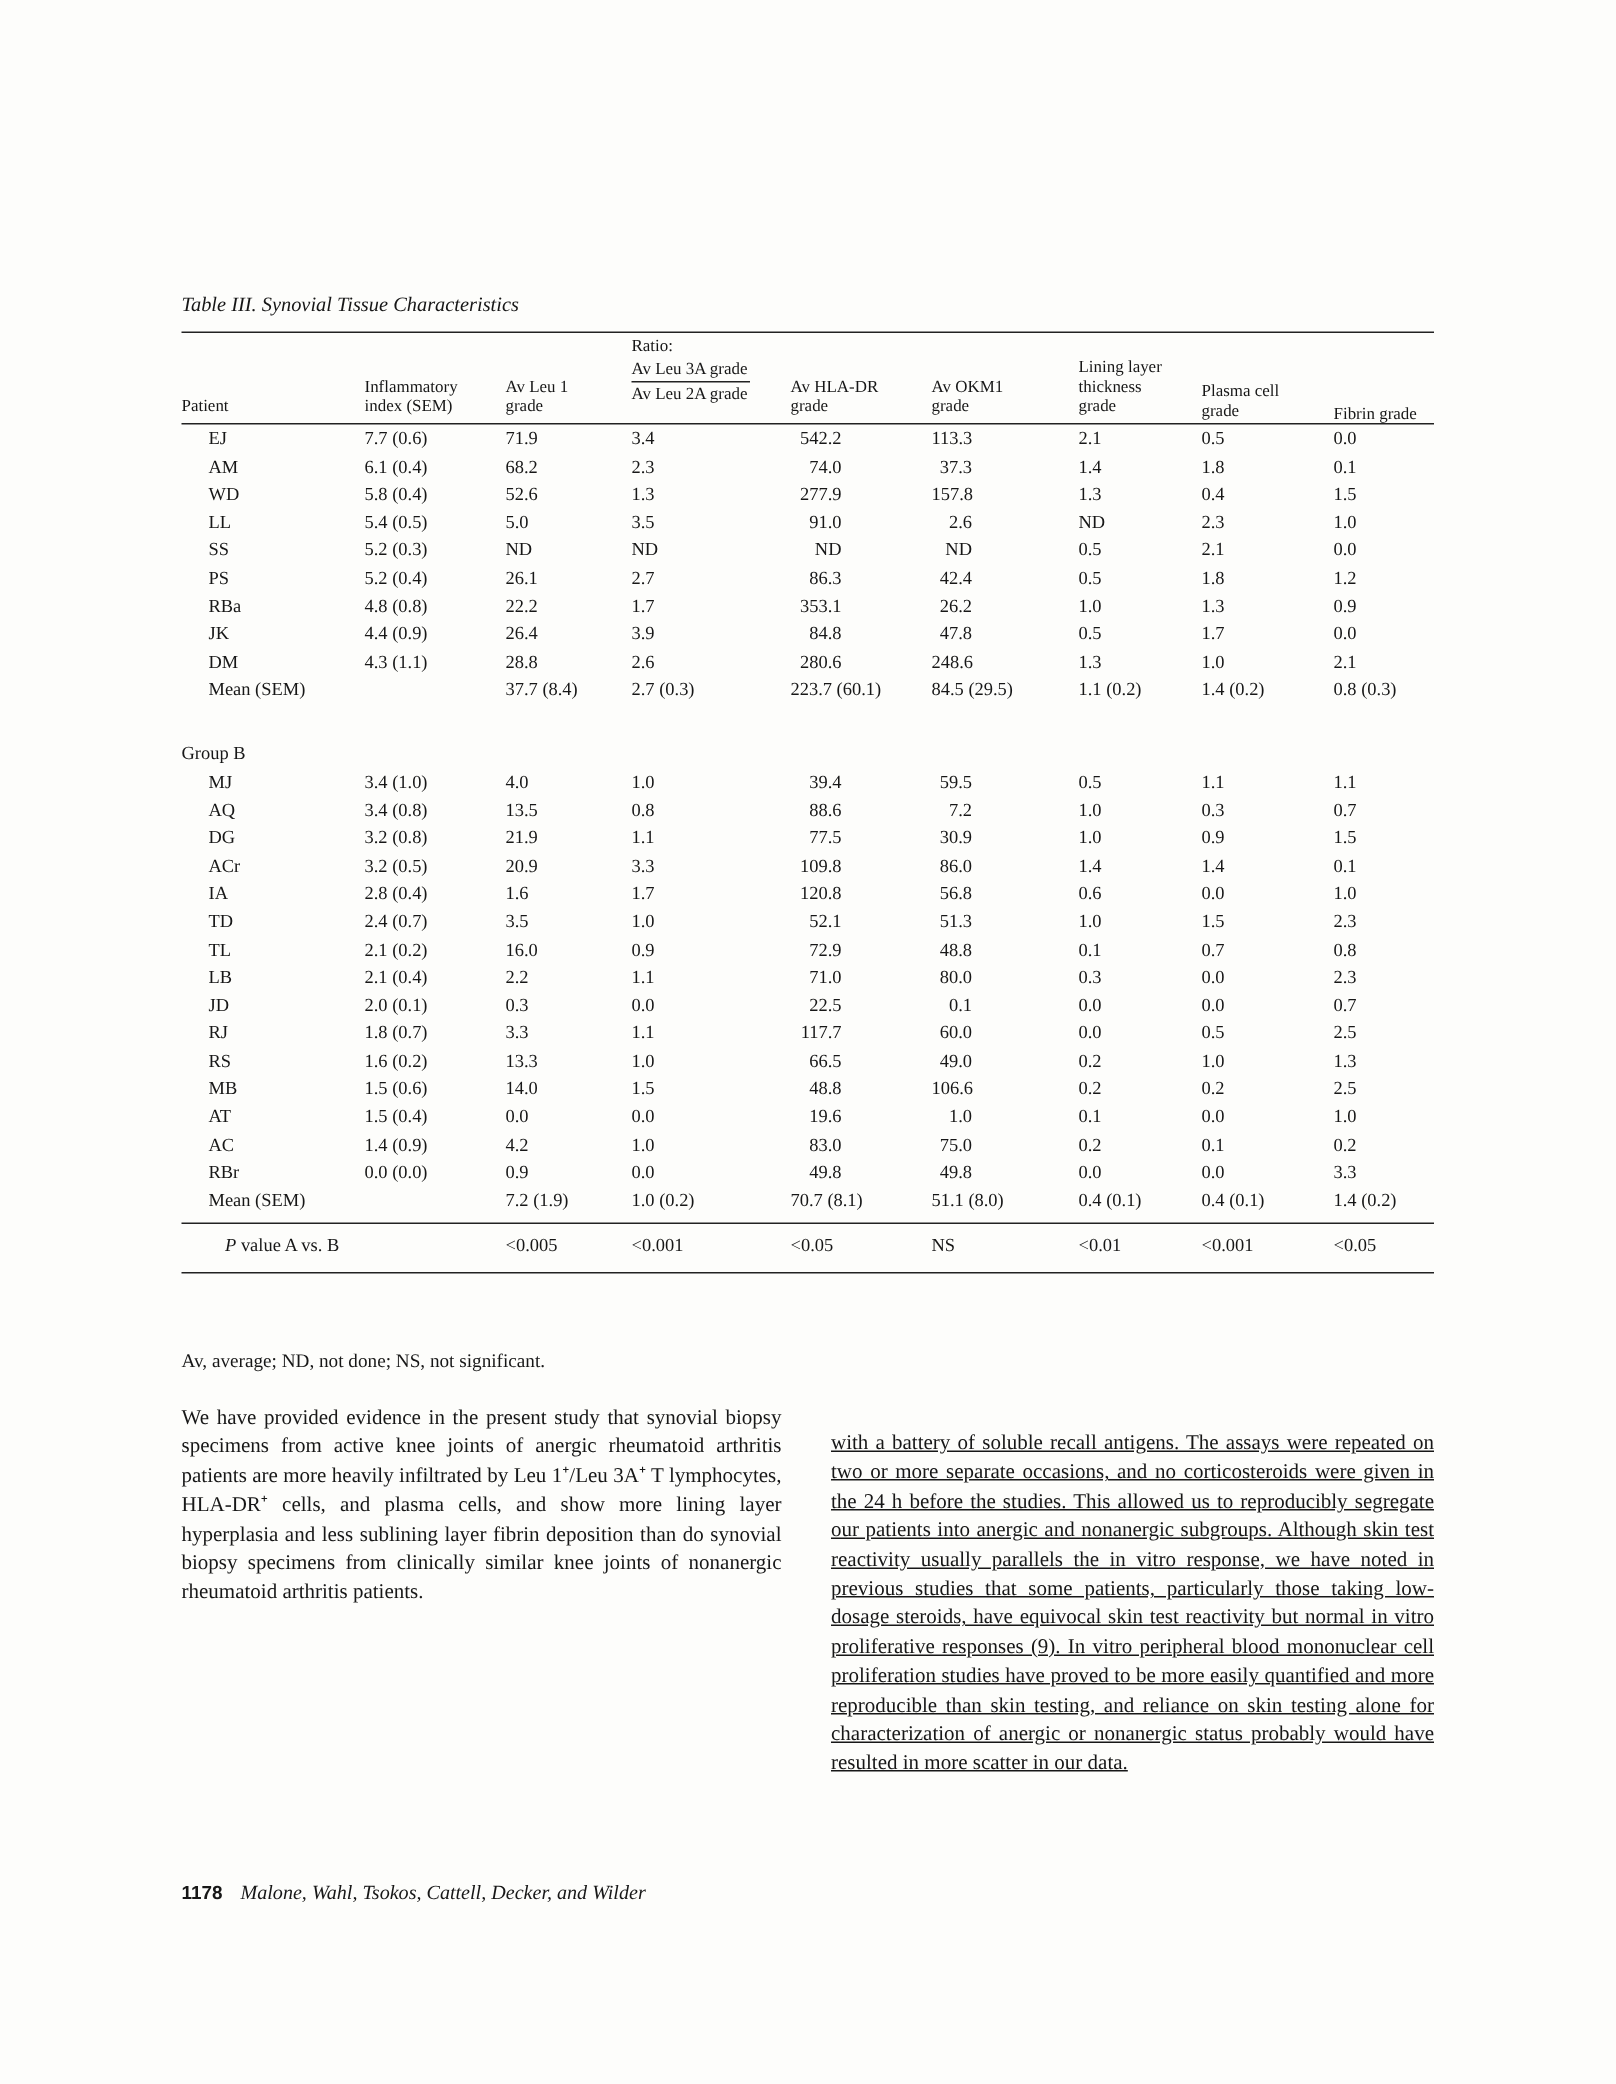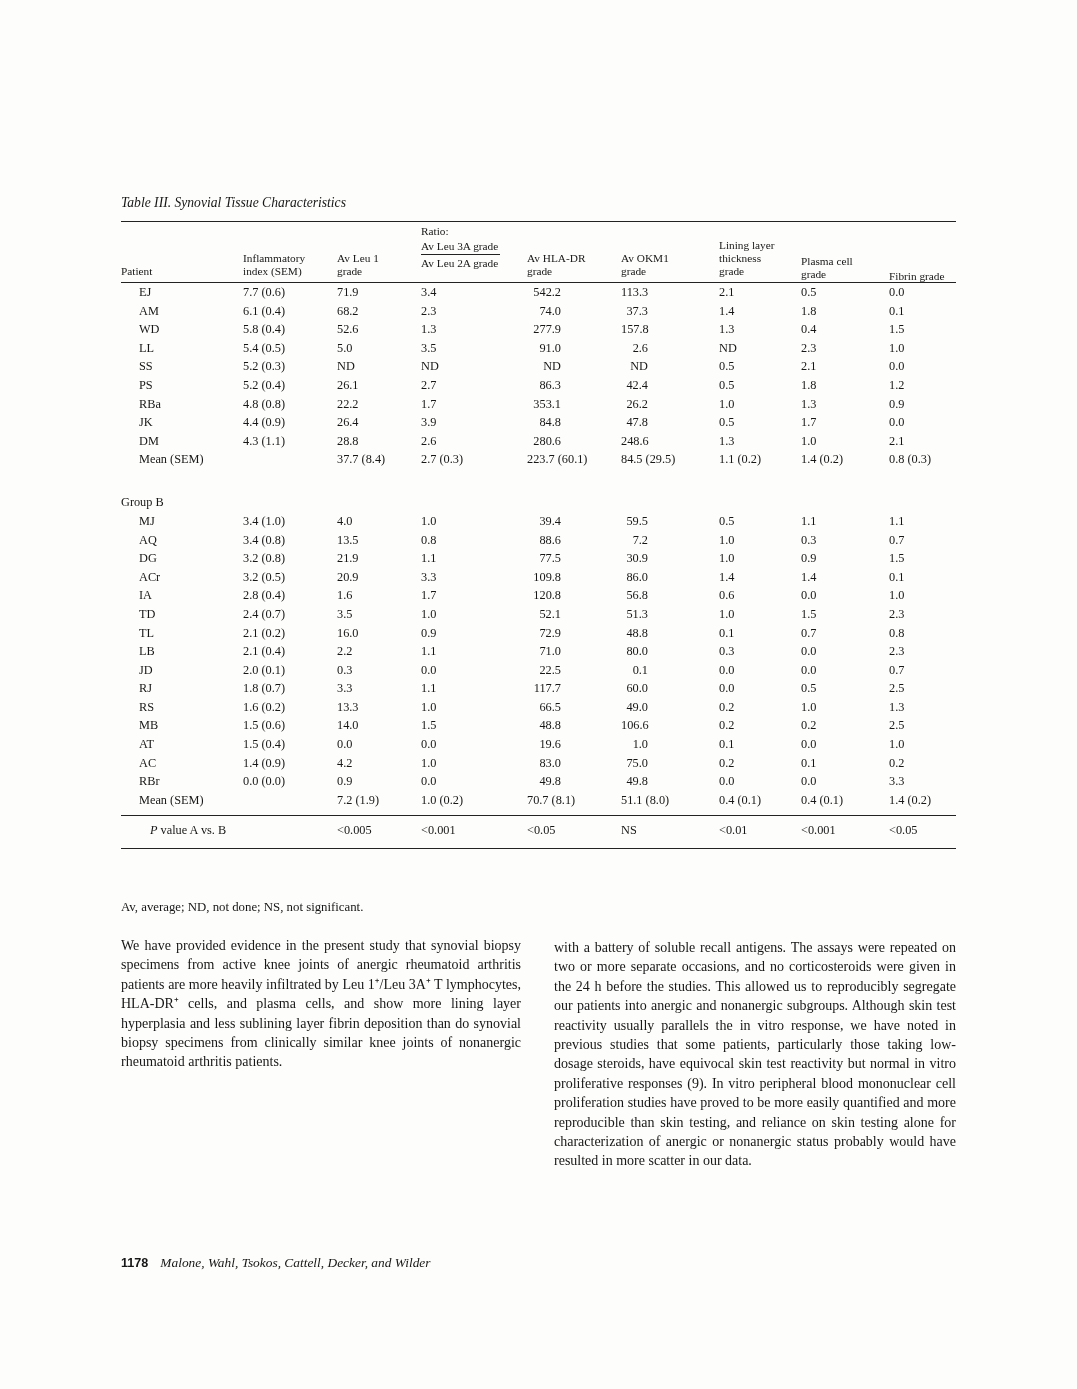--- a/index.html
+++ b/index.html
@@ -36,21 +36,21 @@
   .p-row .c0 { padding-left: 29px; }
   .pit { font-style: italic; }
   .ra { display: inline-block; text-align: right; font-family: Liberation Serif, serif; }
   .ra4 { width: 34px; }
   .ra5 { width: 27px; }
 
   .footnote { position: absolute; left: 121px; top: 900px; font-size: 12.8px; }
 
   .discussion { position: absolute; left: 121px; top: 936px; width: 835px; }
   .col-left  { position: absolute; left: 0;    top: 0;   width: 400px; }
-  .col-right { position: absolute; left: 433px; top: 2px; width: 402px; }
+  .col-right { position: absolute; left: 433px; top: 17px; width: 402px; text-decoration: underline; }
   .dheading { font-family: "Liberation Sans", sans-serif; font-weight: 700; font-size: 14.8px; margin-bottom: 13px; }
   .para { font-size: 14px; line-height: 19.4px; text-align: justify; }
   .para.indent { text-indent: 25px; }
 
   .pfooter { position: absolute; left: 121px; top: 1253px; }
   .page-num { font-family: "Liberation Sans", sans-serif; font-weight: 700; font-size: 12.6px; }
   .authors { font-style: italic; font-size: 13.4px; margin-left: 12px; }
 </style>
 </head>
 <body>

